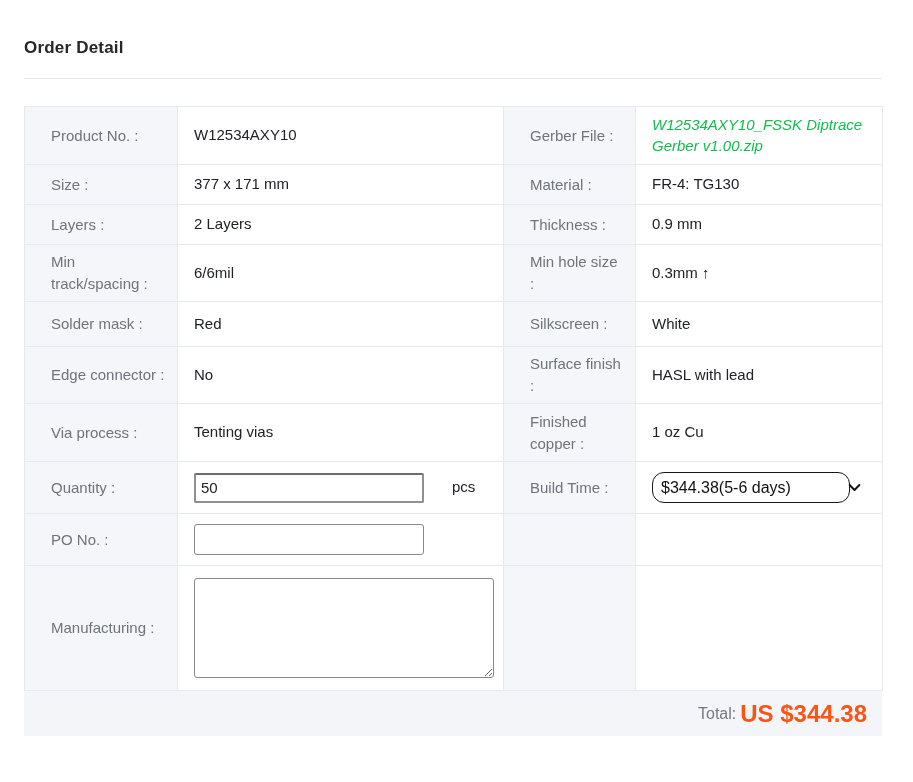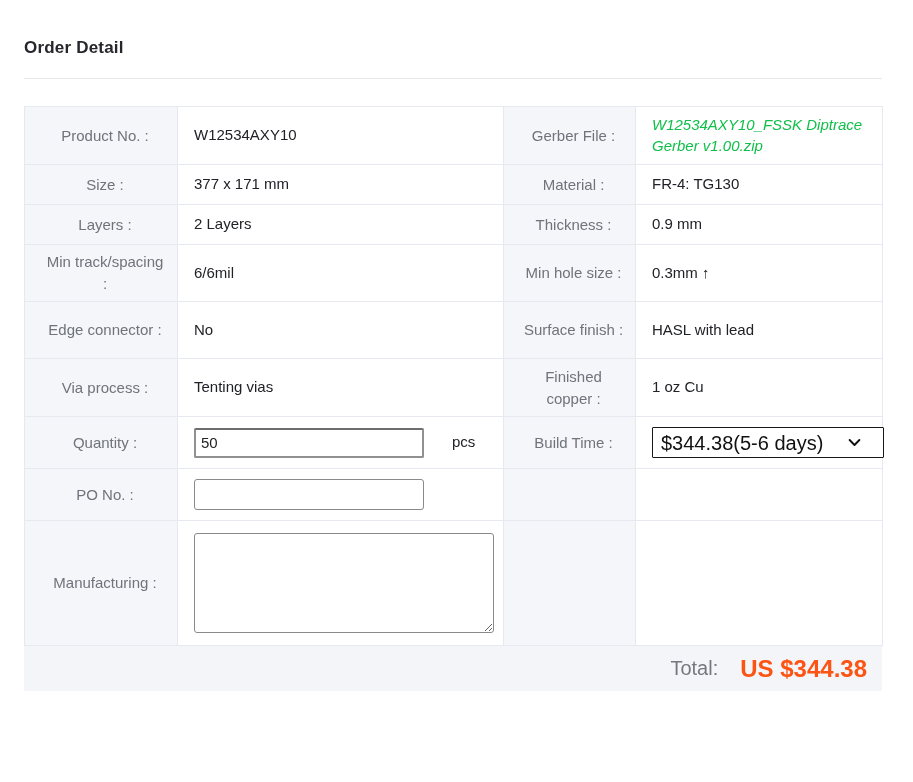--- a/index.html
+++ b/index.html
@@ -9,48 +9,48 @@
 
   .header { padding: 38px 31px 0 24px; }
   .page-title { font-size: 17px; font-weight: 700; color: #26262c; letter-spacing: .2px; }
   .header-divider { margin: 20px 31px 0 24px; border-bottom: 1px solid #e8e8ea; }
 
   table.order-table { margin: 27px 0 0 24px; width: 858px; border-collapse: collapse; table-layout: fixed; }
   col.c-l1 { width: 153px; } col.c-v1 { width: 326px; }
   col.c-l2 { width: 132px; } col.c-v2 { width: 247px; }
 
   td { border: 1px solid #e6e9f0; vertical-align: middle; font-size: 15px; }
-  td.lbl { background: #f5f6fa; color: #6f737a; padding: 6px 10px 6px 18px; line-height: 1.45; text-align: center; }
+  td.lbl { background: #f5f6fa; color: #6f737a; padding: 6px 10px 6px 26px; line-height: 1.45; }
   td.val { background: #ffffff; color: #212227; padding: 6px 12px 6px 16px; line-height: 1.35; }
 
   tr.h58 { height: 58px; } tr.h40 { height: 40px; } tr.h57 { height: 57px; }
   tr.h45 { height: 45px; } tr.h52 { height: 52px; } tr.h125 { height: 125px; }
 
   .gerber-link { color: #10bf4a; cursor: pointer; text-decoration: none; display: inline-block; font-style: italic; }
 
   .qty-wrap { display: flex; align-items: center; gap: 28px; }
   input.qty-input { width: 230px; height: 30px; border: 2px solid #909090; border-top-color: #6d6d6d;
     border-radius: 2px; padding: 0 5px; font-size: 15px; color: #222; font-family: inherit; background:#fff; }
   .unit { color: #212227; }
 
   input.po-input { width: 230px; height: 31px; border: 1px solid #8a8a8a; border-radius: 3px;
     padding: 0 6px; font-size: 15px; color: #222; font-family: inherit; background:#fff; }
 
   textarea.mfg-textarea { width: 300px; height: 100px; border: 1px solid #8a8a8a; border-radius: 3px;
     resize: both; padding: 5px 6px; font-size: 14px; font-family: inherit; color: #222; display: block; background:#fff; }
 
   .select-wrap { position: relative; width: 218px; }
-  select.build-select { width: 232px; height: 31px; border: 1px solid #17171b; border-radius: 1px;
-    background: #ffffff; font-size: 20px; color: #111; padding: 0 28px 0 8px; font-family: inherit;
+  select.build-select { width: 198px; height: 31px; border: 1px solid #17171b; border-radius: 12px;
+    background: #ffffff; font-size: 16px; color: #111; padding: 0 28px 0 8px; font-family: inherit;
     appearance: none; -webkit-appearance: none; cursor: pointer; }
   .select-chevron { position: absolute; right: 9px; top: 9px; pointer-events: none; width: 13px; height: 13px; }
 
   .total-bar { margin-left: 24px; width: 858px; height: 45px; background: #f4f5f9;
     display: flex; align-items: center; justify-content: flex-end; padding-right: 15px; }
-  .total-label { font-size: 20px; color: #75787e; margin-right: 22px; }
+  .total-label { font-size: 16px; color: #75787e; margin-right: 4px; }
   .total-amount { font-size: 24px; font-weight: 700; color: #fb5413; }
 </style>
 </head>
 <body>
 
 <div class="page">
 
   <div class="header">
     <div class="page-title">Order Detail</div>
   </div>
@@ -80,20 +80,26 @@
         <td class="lbl">Layers :</td>
         <td class="val">2 Layers</td>
         <td class="lbl">Thickness :</td>
         <td class="val">0.9 mm</td>
       </tr>
       <tr class="h57">
         <td class="lbl">Min track/spacing :</td>
         <td class="val">6/6mil</td>
         <td class="lbl">Min hole size :</td>
         <td class="val">0.3mm ↑</td>
+      </tr>
+      <tr class="h45">
+        <td class="lbl">Solder mask :</td>
+        <td class="val">Red</td>
+        <td class="lbl">Silkscreen :</td>
+        <td class="val">White</td>
       </tr>
       <tr class="h57">
         <td class="lbl">Edge connector :</td>
         <td class="val">No</td>
         <td class="lbl">Surface finish :</td>
         <td class="val">HASL with lead</td>
       </tr>
       <tr class="h58">
         <td class="lbl">Via process :</td>
         <td class="val">Tenting vias</td>

